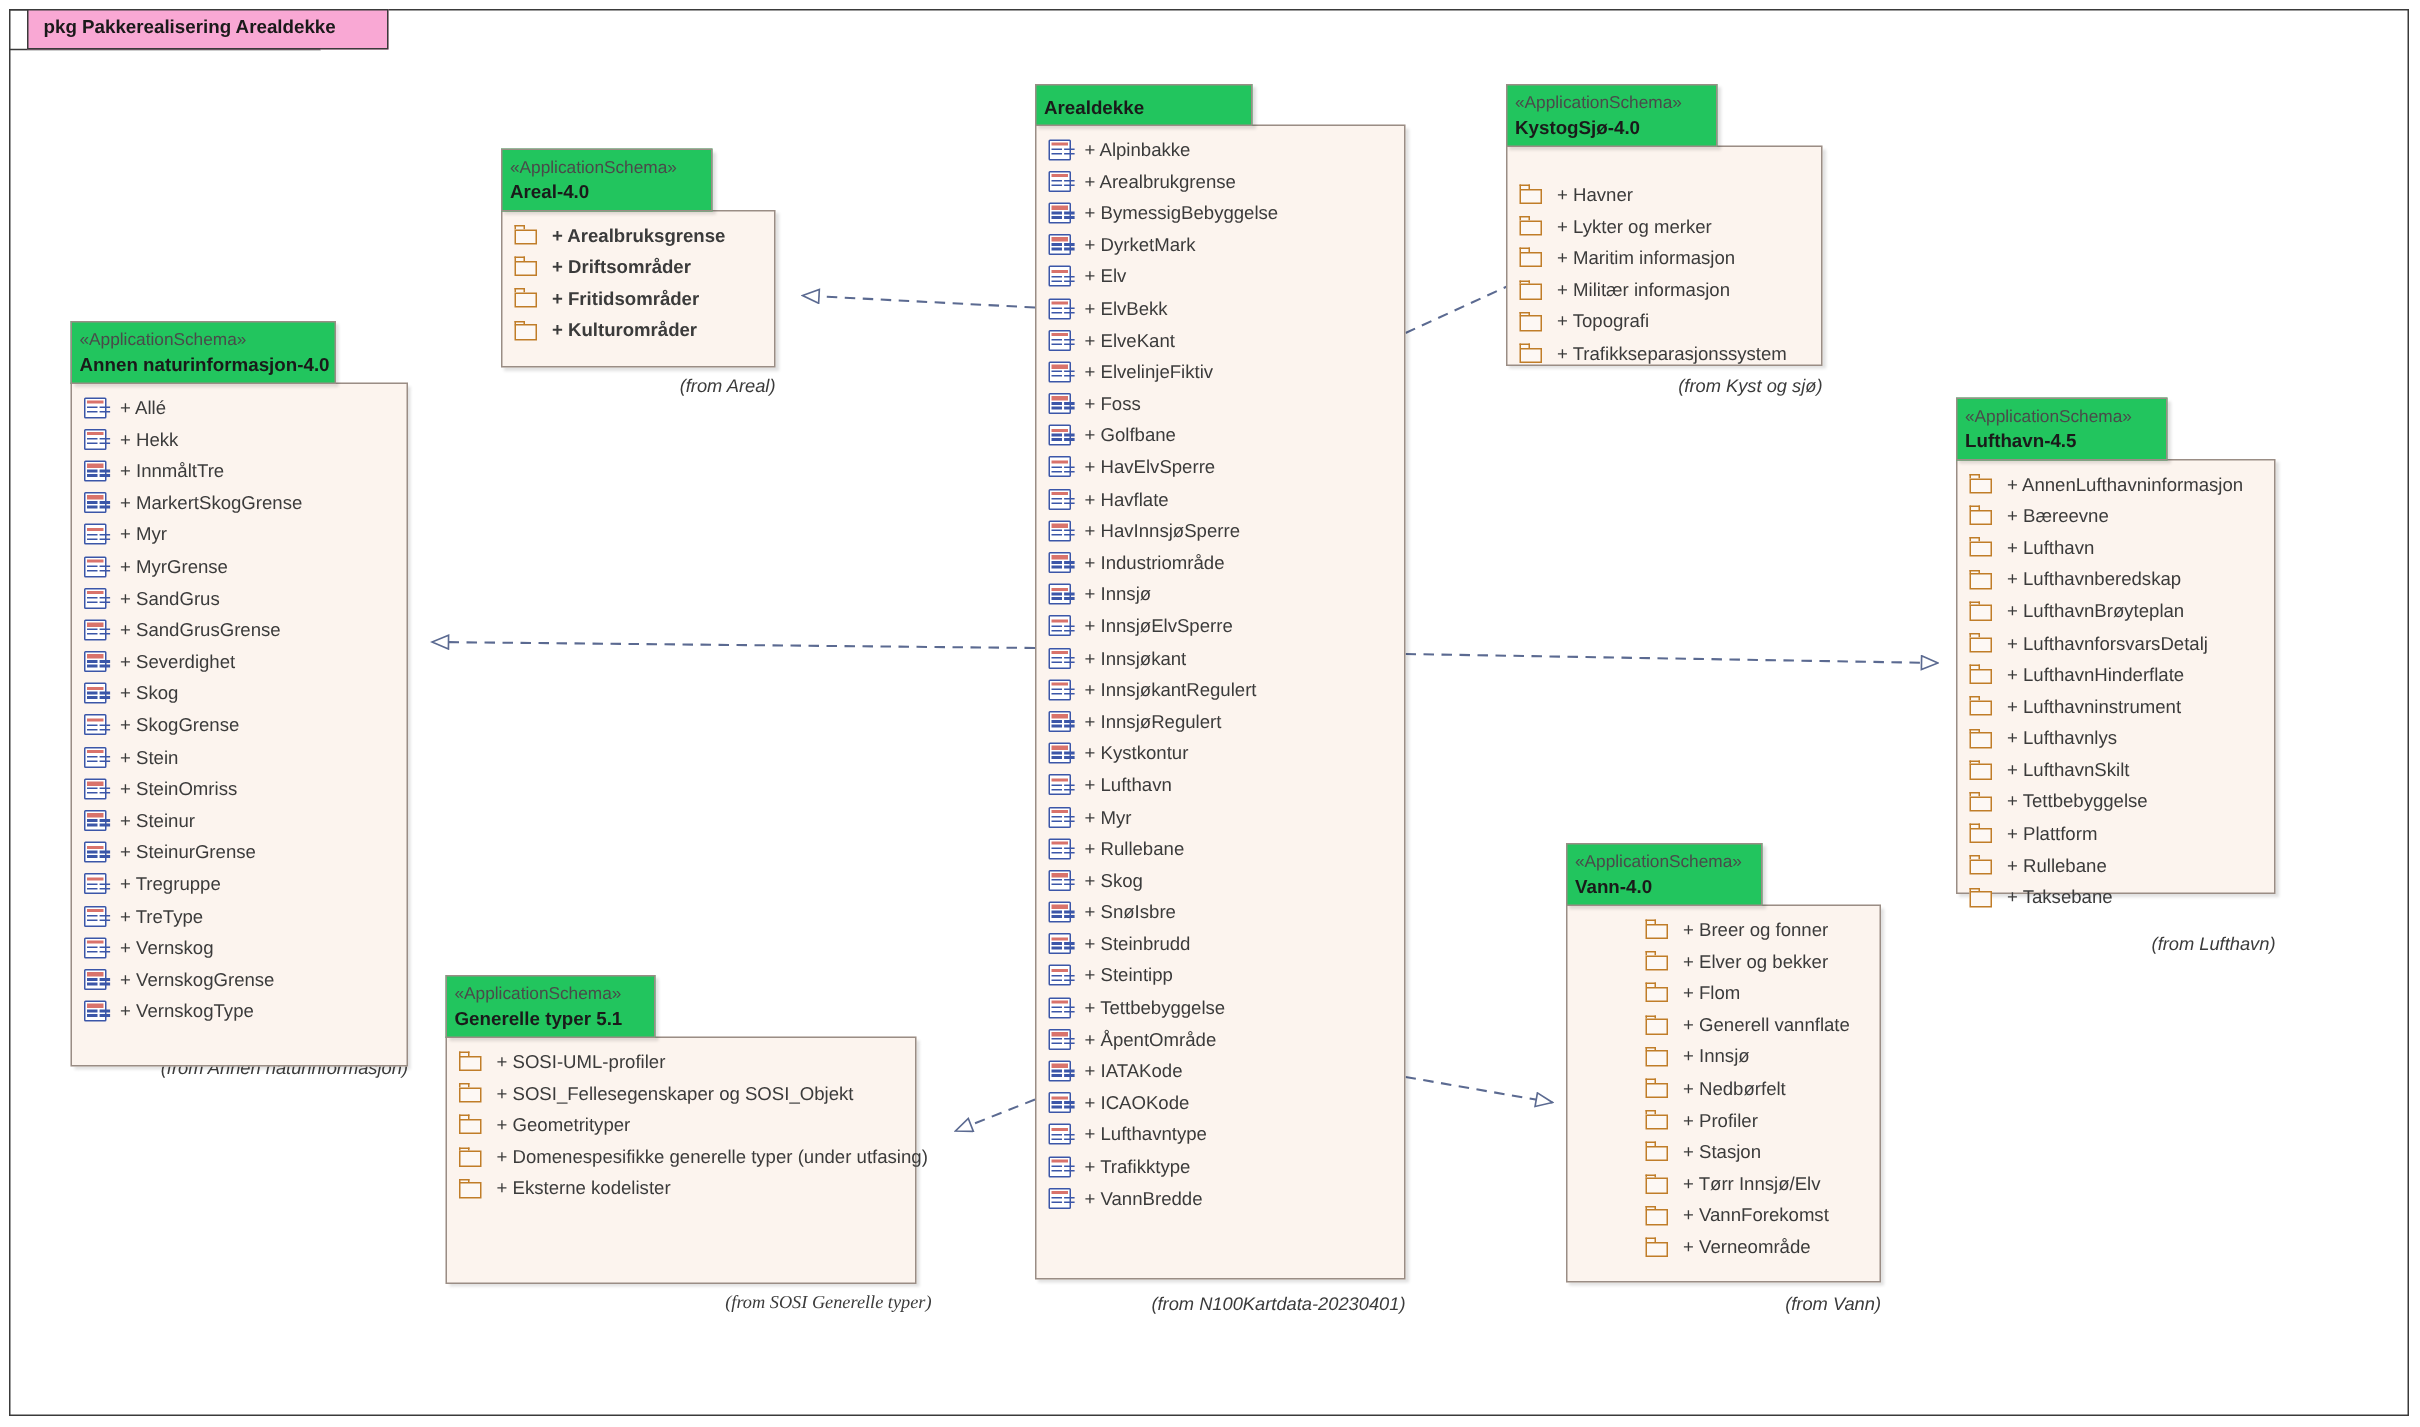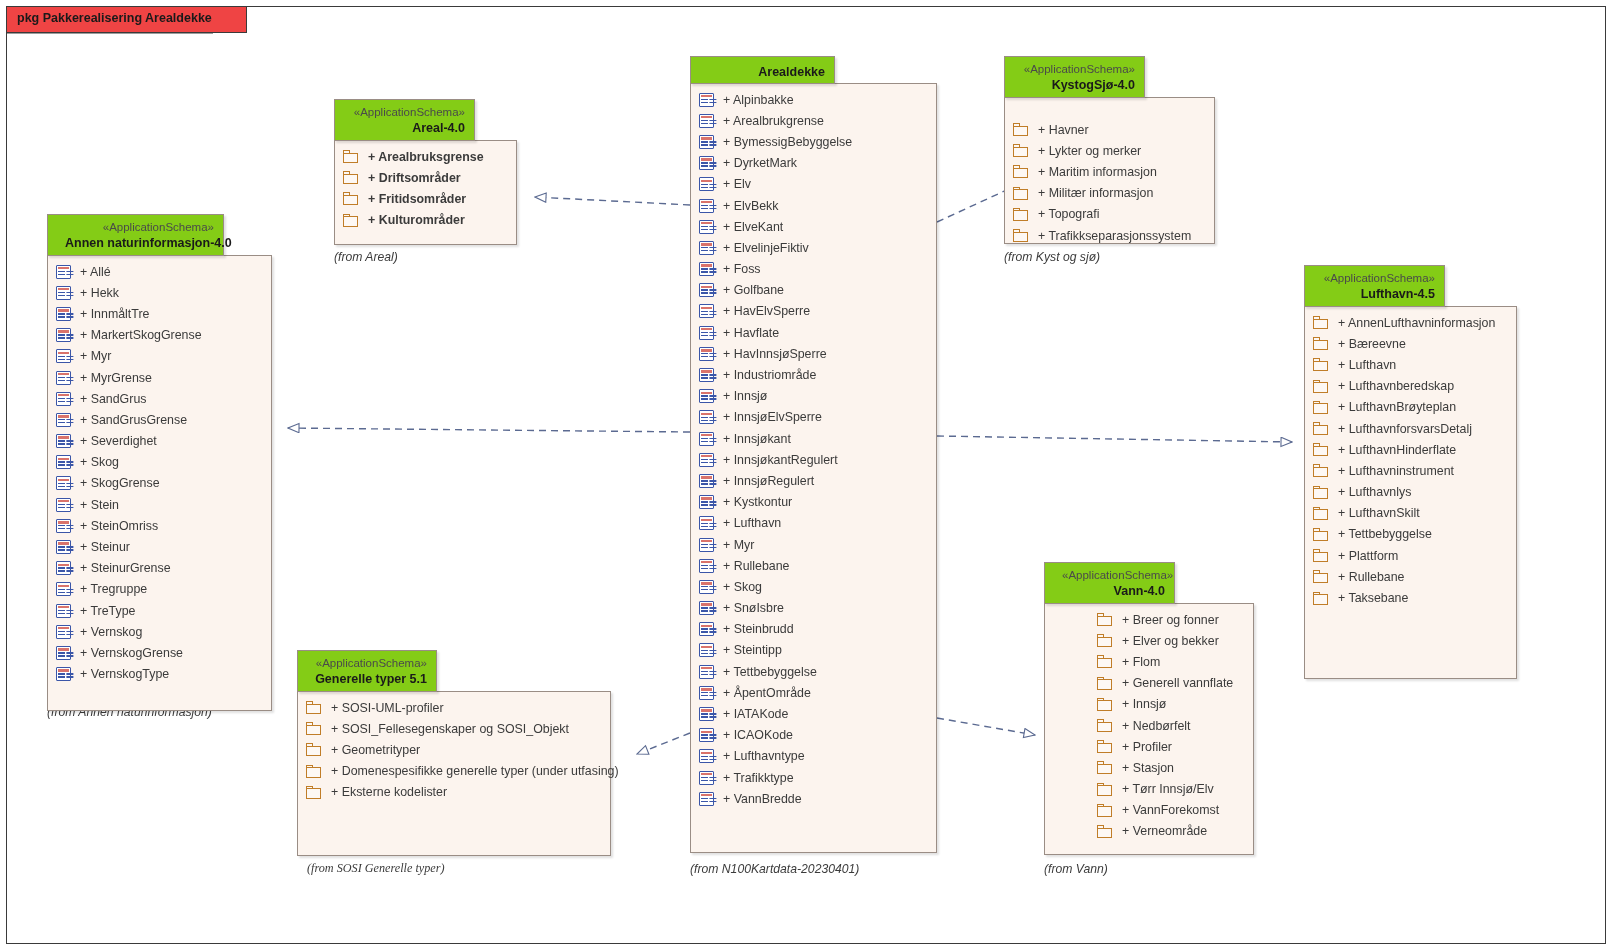--- a/index.html
+++ b/index.html
@@ -19,24 +19,24 @@
   .pkg-frame{
     position:absolute;
     left:6px; top:6px;
     width:1600px; height:938px;
     border:1px solid #3a3a3a;
     box-sizing:border-box;
     background:transparent;
   }
   .pkg-tab{
     position:absolute;
-    left:6px; top:6px;
+    left:18px; top:6px;
     height:27px;
     box-sizing:border-box;
-    background:#ef4444;
+    background:#f9a8d4;
     border:1px solid #3a3a3a;
     border-bottom:1px solid #3a3a3a;
     padding:4px 34px 0 10px;
     font-size:12.5px;
     font-weight:bold;
     color:#1a1a1a;
     white-space:nowrap;
     z-index:6;
   }
   .pkg-tab-slant{
@@ -45,27 +45,26 @@
     width:100%; height:100%;
     pointer-events:none;
   }
 
   
   .node{ position:absolute; }
   .node-head{
     position:absolute;
     left:0; top:0;
     box-sizing:border-box;
-    background:#84cc16;
+    background:#22c55e;
     border:1px solid #9a8d85;
-    padding:5px 9px 4px 17px;
+    padding:5px 9px 4px 5px;
     line-height:1.32;
     z-index:3;
     box-shadow:2px 2px 2px rgba(0,0,0,.12);
-    text-align:right;
   }
   .node-head .stereo{
     display:block;
     font-size:11.5px;
     color:#4a4a4a;
     white-space:nowrap;
   }
   .node-head .pname{
     display:block;
     font-size:12.5px;
@@ -151,21 +150,21 @@
     background:#fdf8f4;
   }
 
   
   .caption{
     position:absolute;
     font-size:12.2px;
     font-style:italic;
     color:#3b3b3b;
     white-space:nowrap;
-    text-align:left;
+    text-align:right;
   }
 
   
   #wires{
     position:absolute;
     left:0; top:0;
     width:1613px; height:951px;
     pointer-events:none;
     z-index:1;
   }
@@ -517,21 +516,21 @@
         </ul>
     </div>
   </div>
   <div class="caption" style="left:1004px; top:250px; width:211px;">(from Kyst og sjø)</div>
 
   <div class="node" style="left:1304px; top:265px;">
     <div class="node-head" style="width:141px; height:42px;">
       <span class="stereo">«ApplicationSchema»</span>
       <span class="pname">Lufthavn-4.5</span>
     </div>
-    <div class="node-body" style="left:0; top:41px; width:213px; height:373px;">
+    <div class="node-body" style="left:0; top:41px; width:213px; height:290px;">
       <ul class="mlist" style="padding-top:5px;">
           <li class="mrow">
             <span class="ic ic-pkg"></span>
             <span class="mtxt">+ AnnenLufthavninformasjon</span>
           </li>
           <li class="mrow">
             <span class="ic ic-pkg"></span>
             <span class="mtxt">+ Bæreevne</span>
           </li>
           <li class="mrow">

